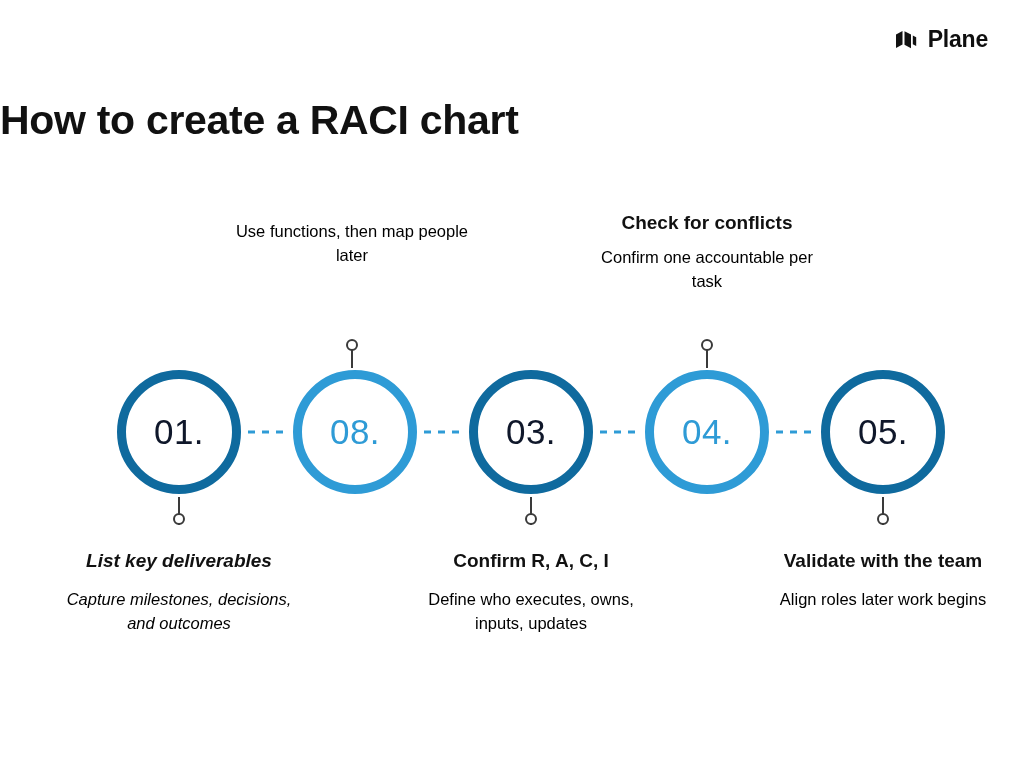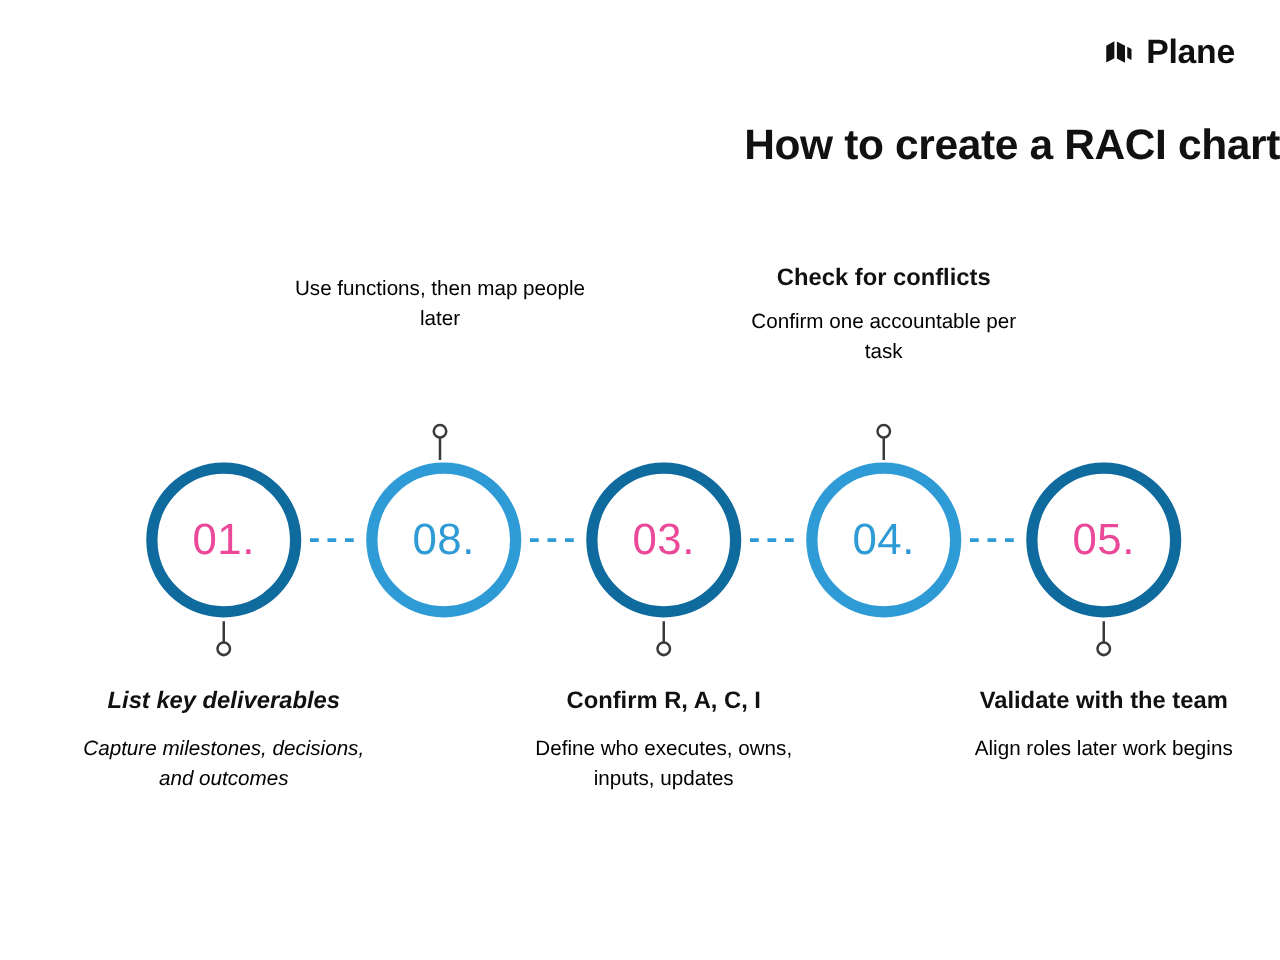--- a/index.html
+++ b/index.html
@@ -24,34 +24,34 @@
     display: flex;
     align-items: center;
     gap: 9px;
   }
   .brand-mark {
     width: 26px;
     height: 26px;
     display: block;
   }
   .brand-name {
-    font-size: 27px;
+    font-size: 23px;
     font-weight: bold;
     letter-spacing: -0.2px;
     color: #0f0f0f;
   }
 
   
   .page-title {
     position: absolute;
     top: 97px;
     left: 0;
     width: 1024px;
-    text-align: right;
-    font-size: 34px;
+    text-align: left;
+    font-size: 41px;
     font-weight: bold;
     color: #111111;
     letter-spacing: -0.3px;
   }
 
   
   .diagram {
     position: absolute;
     left: 0;
     top: 0;
@@ -82,21 +82,21 @@
     justify-content: center;
   }
   .node span {
     font-size: 35px;
     letter-spacing: 0.5px;
     font-weight: normal;
   }
   .node.dark {
     border: 9px solid #0f6a9e;
   }
-  .node.dark span { color: #ec4899; }
+  .node.dark span { color: #0f172a; }
   .node.light {
     border: 9px solid #2e9bd6;
   }
   .node.light span { color: #2e9bd6; }
 
   
   .label-block {
     position: absolute;
     text-align: center;
   }

